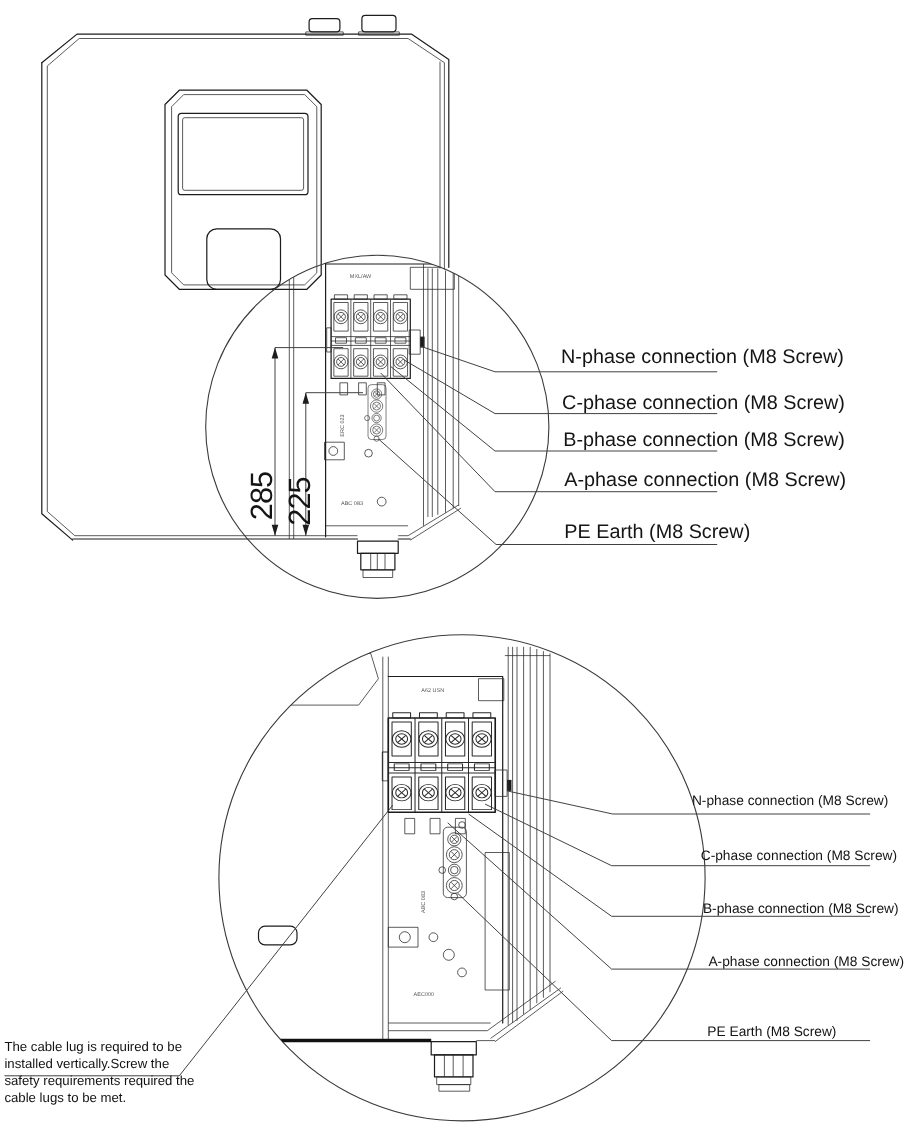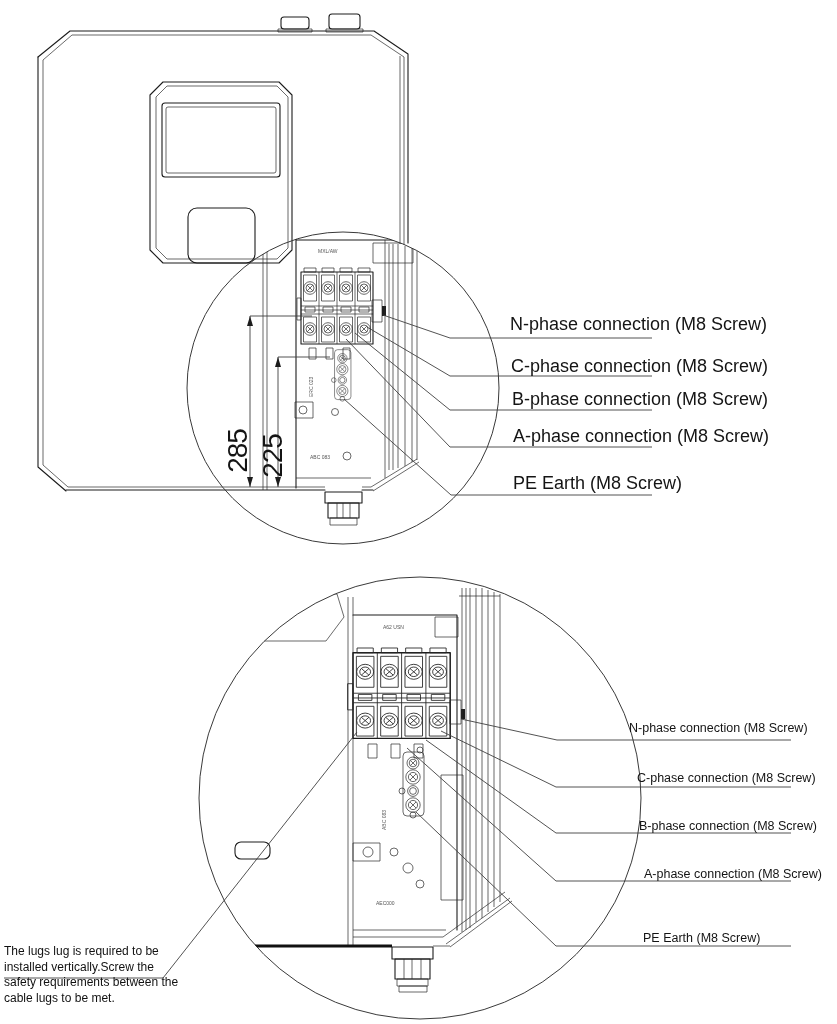--- a/index.html
+++ b/index.html
@@ -222,18 +222,18 @@
     <text class="lbl2" x="637" y="782">C-phase connection (M8 Screw)</text>
     <text class="lbl2" x="639" y="830">B-phase connection (M8 Screw)</text>
     <text class="lbl2" x="644" y="878">A-phase connection (M8 Screw)</text>
     <text class="lbl2" x="643" y="942">PE Earth (M8 Screw)</text>
   </g>
 
   <path class="leader" d="M4,978 H163 L357,732"></path>
 </svg>
 
 <div class="note">
-  <div>The lugs lug is required to be</div>
+  <div>The cable lug is required to be</div>
   <div>installed vertically.Screw the</div>
-  <div>safety requirements between the</div>
+  <div>safety requirements required the</div>
   <div>cable lugs to be met.</div>
 </div>
 </div>
 
 </body></html>

